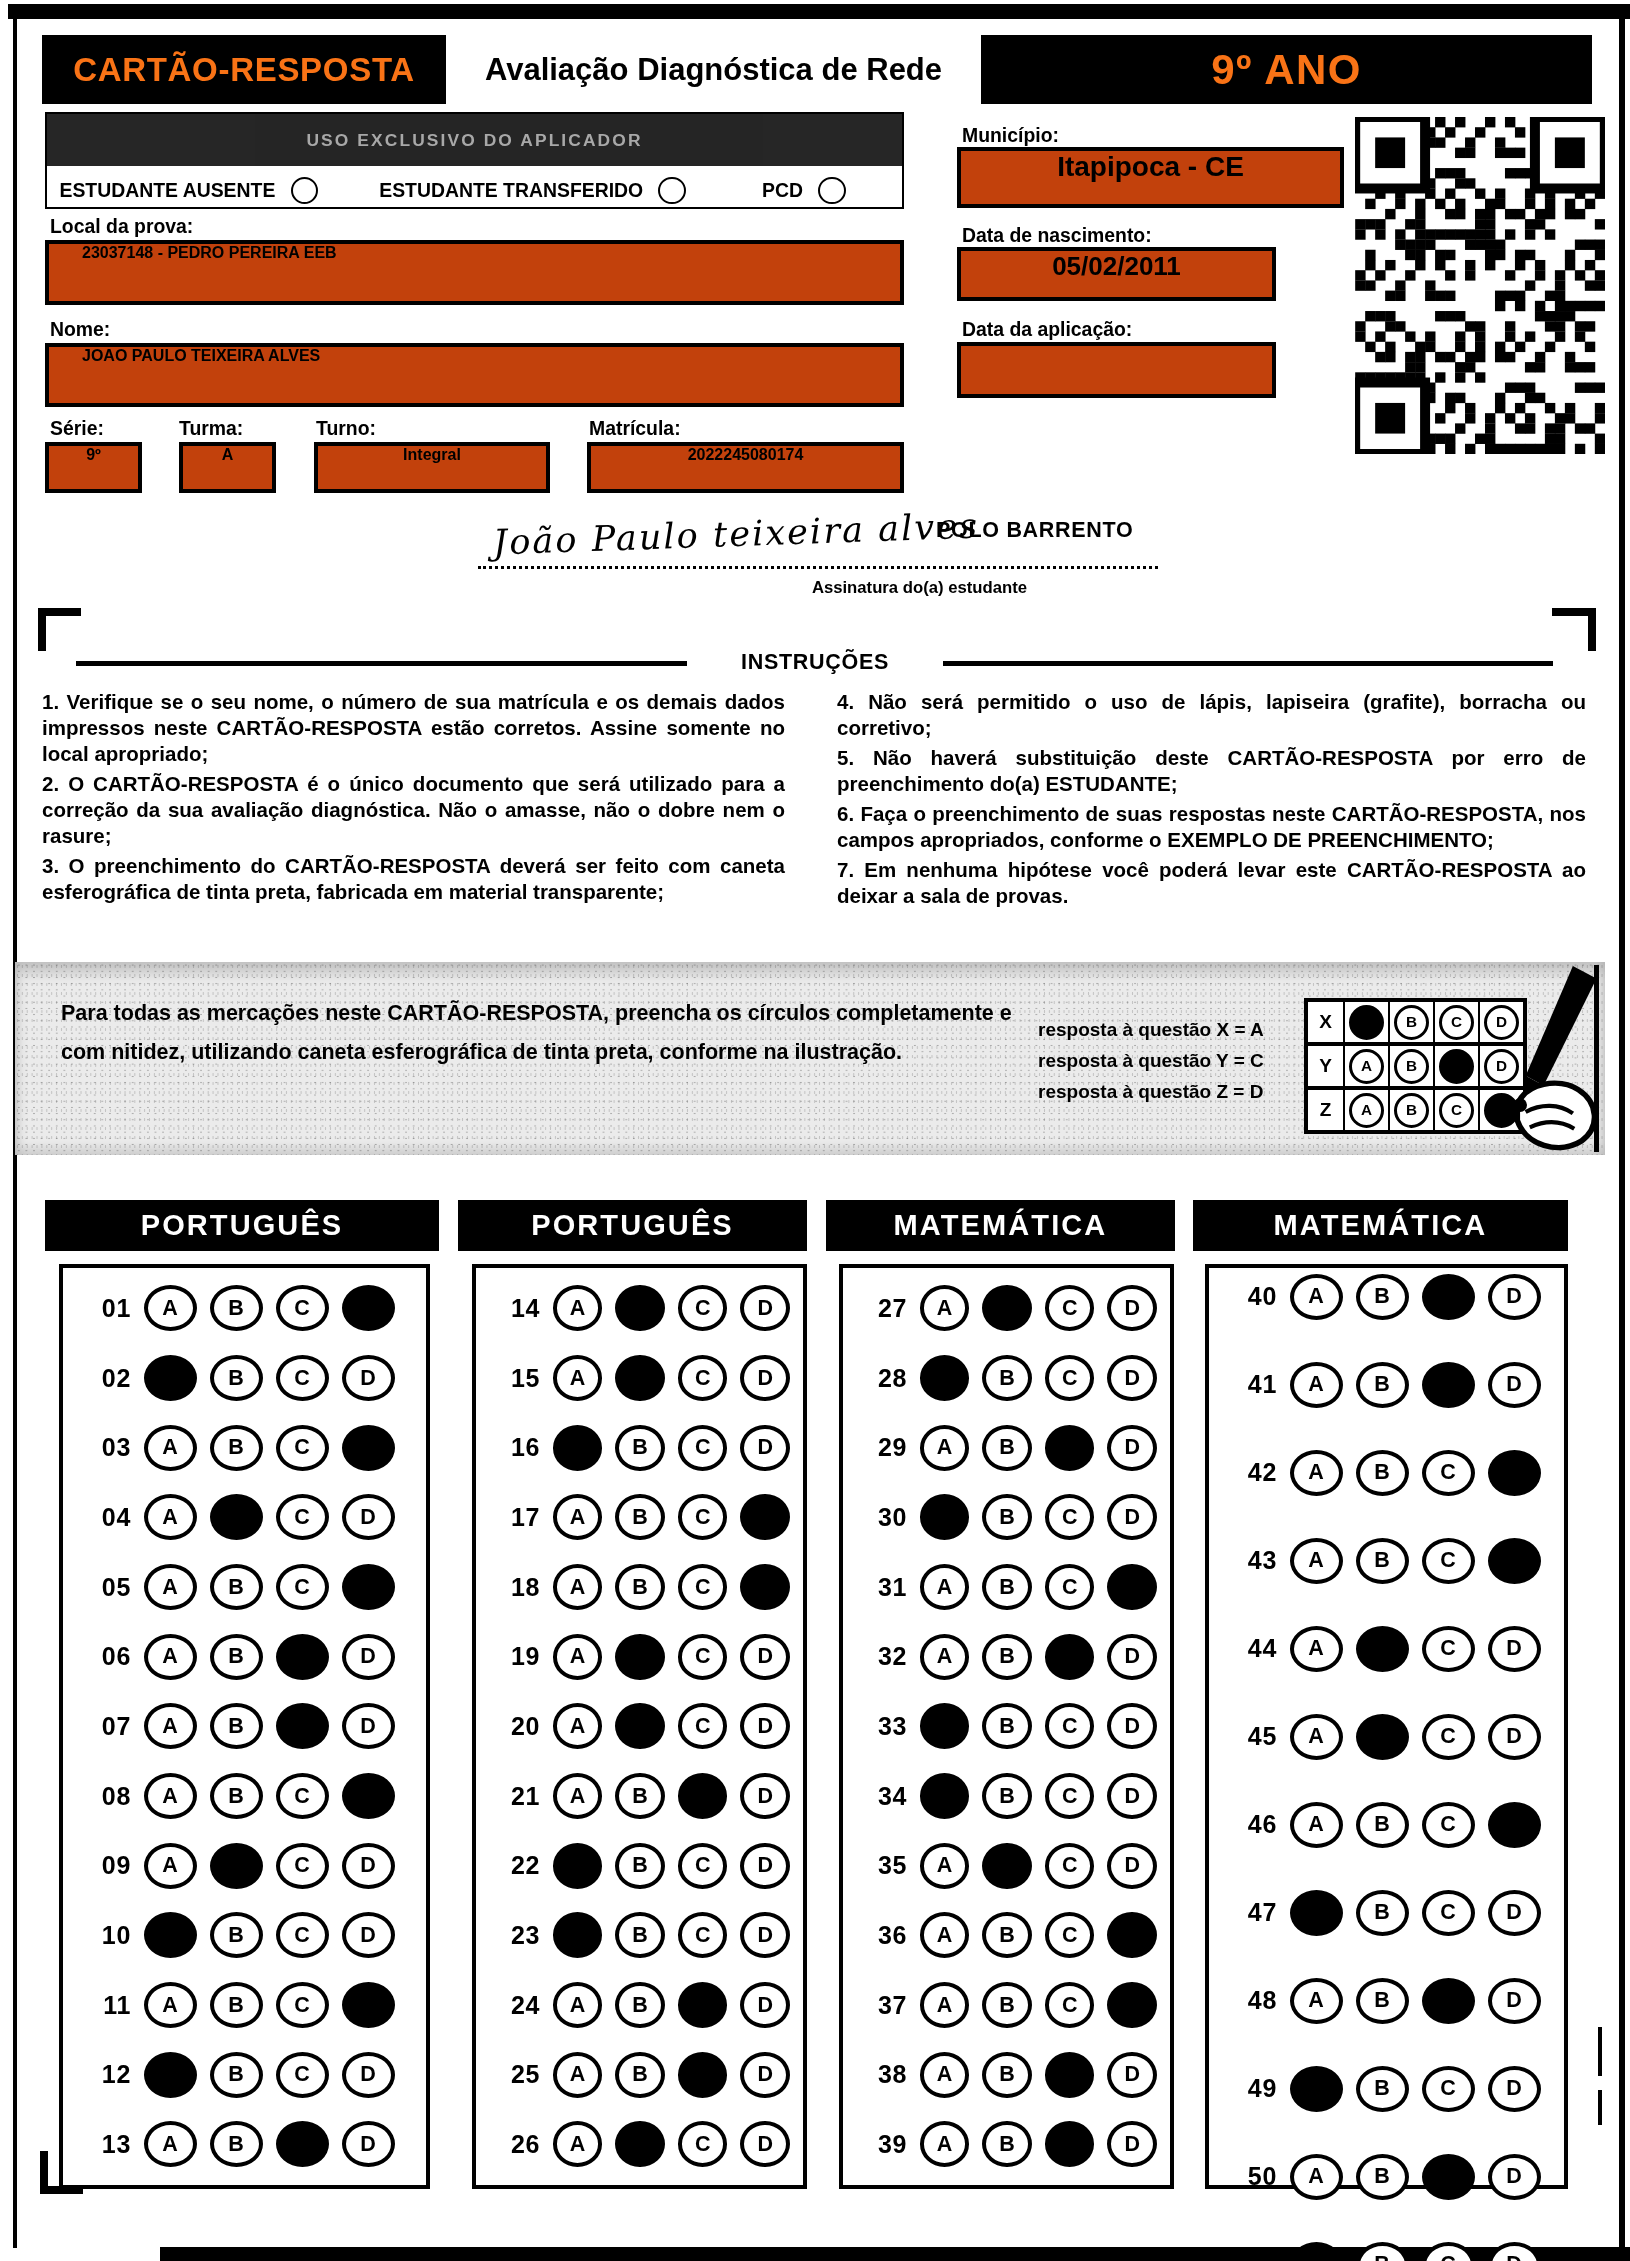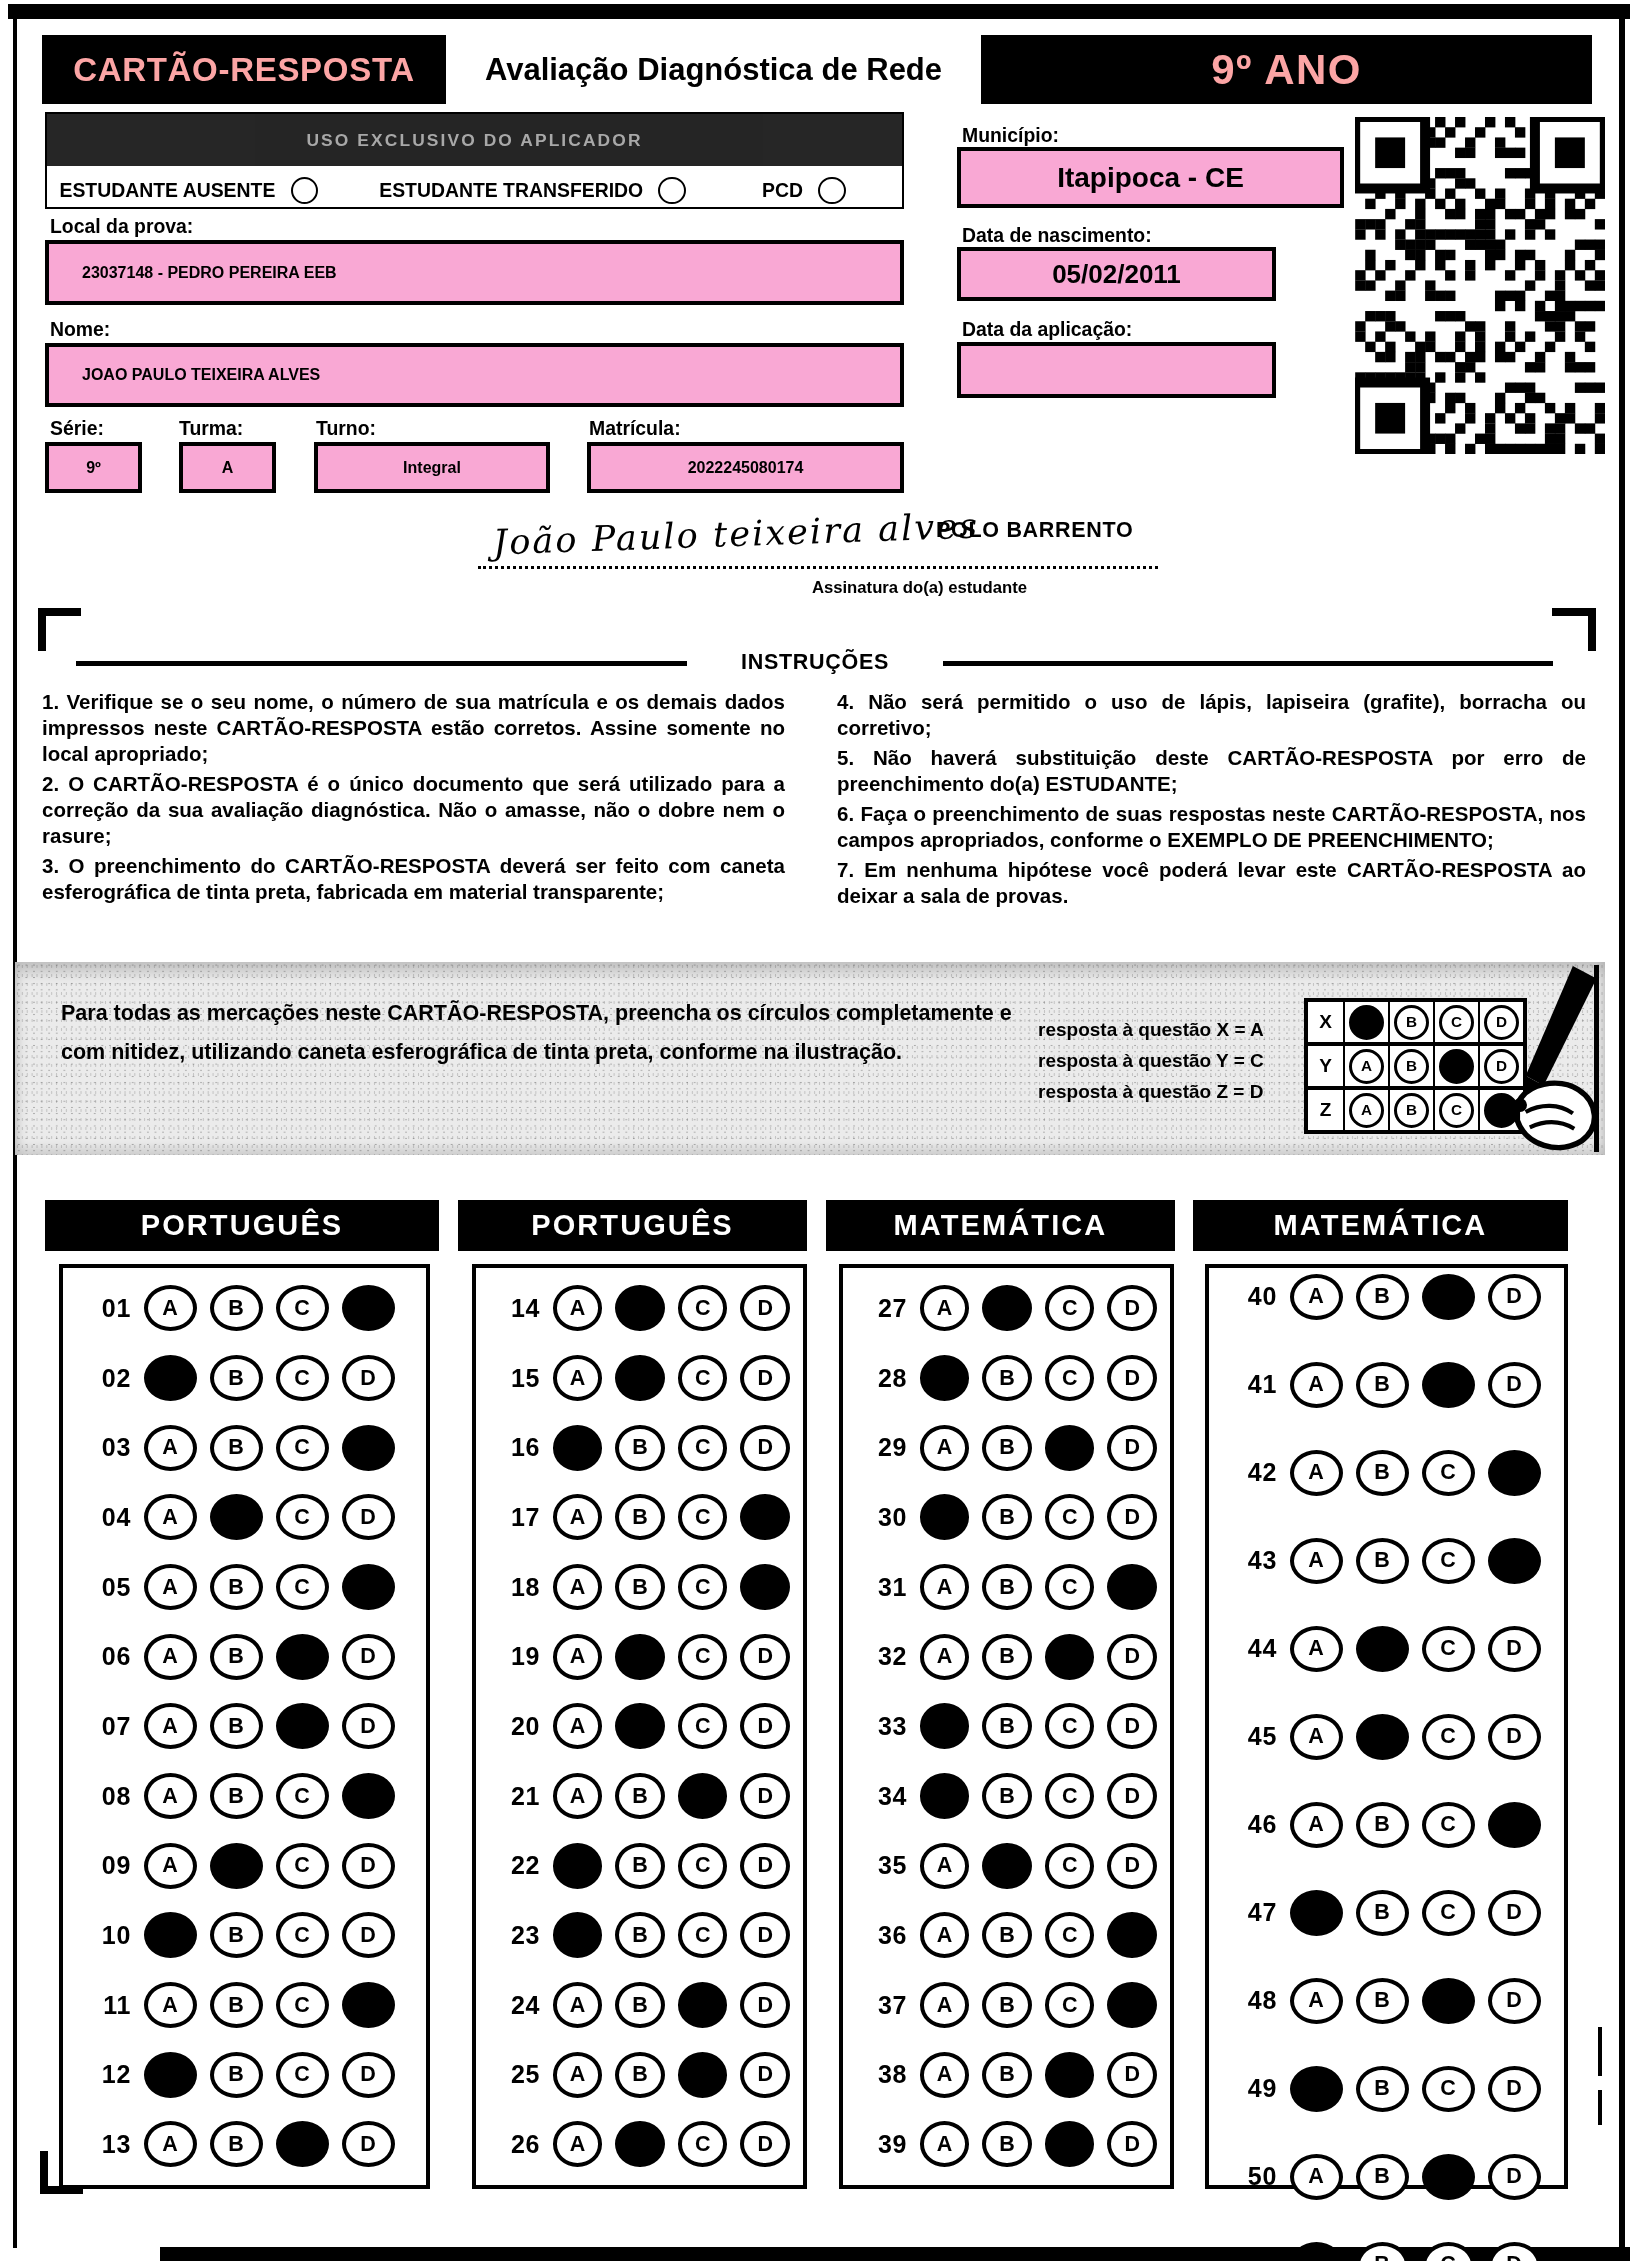--- a/index.html
+++ b/index.html
@@ -3,36 +3,36 @@
 <meta charset="utf-8">
 <style>
   html,body{margin:0;padding:0;background:#f2f2f2;}
   #page{position:relative;width:1630px;height:2261px;background:#fff;
         font-family:"Liberation Sans",sans-serif;color:#000;overflow:hidden;}
   .abs{position:absolute;}
   .bar{background:#000;}
 
   
   #header{left:42px;top:35px;width:1550px;height:69px;display:flex;background:#000;}
-  .hd-black{background:#000;color:#fca5a5;display:flex;align-items:center;justify-content:center;}
+  .hd-black{background:#000;color:#f97316;display:flex;align-items:center;justify-content:center;}
   .hd-white{background:#fff;color:#000;display:flex;align-items:center;justify-content:center;}
   #hd1{width:404px;font-size:33px;font-weight:bold;letter-spacing:0.7px;}
   #hd2{width:535px;font-size:31px;font-weight:bold;}
   #hd3{flex:1;font-size:42px;font-weight:bold;letter-spacing:1.4px;}
 
   
   #applicator-box{left:45px;top:112px;width:859px;height:97px;border:2.8px solid #000;box-sizing:border-box;}
   #applicator-bar{height:52px;background:#000000;display:flex;align-items:center;justify-content:center;
                   color:#9a9a9a;opacity:.85;font-weight:bold;font-size:17.4px;letter-spacing:2.1px;}
   #status-row{height:49px;display:flex;align-items:center;padding:0 12.5px;}
   .status-item{display:flex;align-items:center;font-weight:bold;font-size:19.4px;}
   .status-circle{width:23.6px;height:23.6px;border:2.8px solid #000;border-radius:50%;margin-left:15.3px;background:#fff;}
 
   .field-label{font-weight:bold;font-size:19.4px;}
-  .field-box{border:4.2px solid #000;box-sizing:border-box;display:flex;align-items:center;background:#f9a8d4;}
+  .field-box{border:4.2px solid #000;box-sizing:border-box;display:flex;align-items:flex-start;background:#c2410c;}
   .field-value{font-weight:bold;font-size:16px;}
 
   #polo{font-weight:bold;font-size:21.5px;letter-spacing:0.7px;margin-top:40px;}
 
   
   #sig-line{left:478px;top:522px;width:680px;height:44px;border-bottom:3.5px dotted #000;}
   #sig-script{left:493px;top:514px;font-family:"DejaVu Serif",serif;font-style:italic;
               font-size:35px;transform:rotate(-2deg);letter-spacing:2.1px;white-space:nowrap;}
   #sig-label{left:610px;top:578px;width:417px;text-align:right;font-weight:bold;font-size:16.7px;}
 

